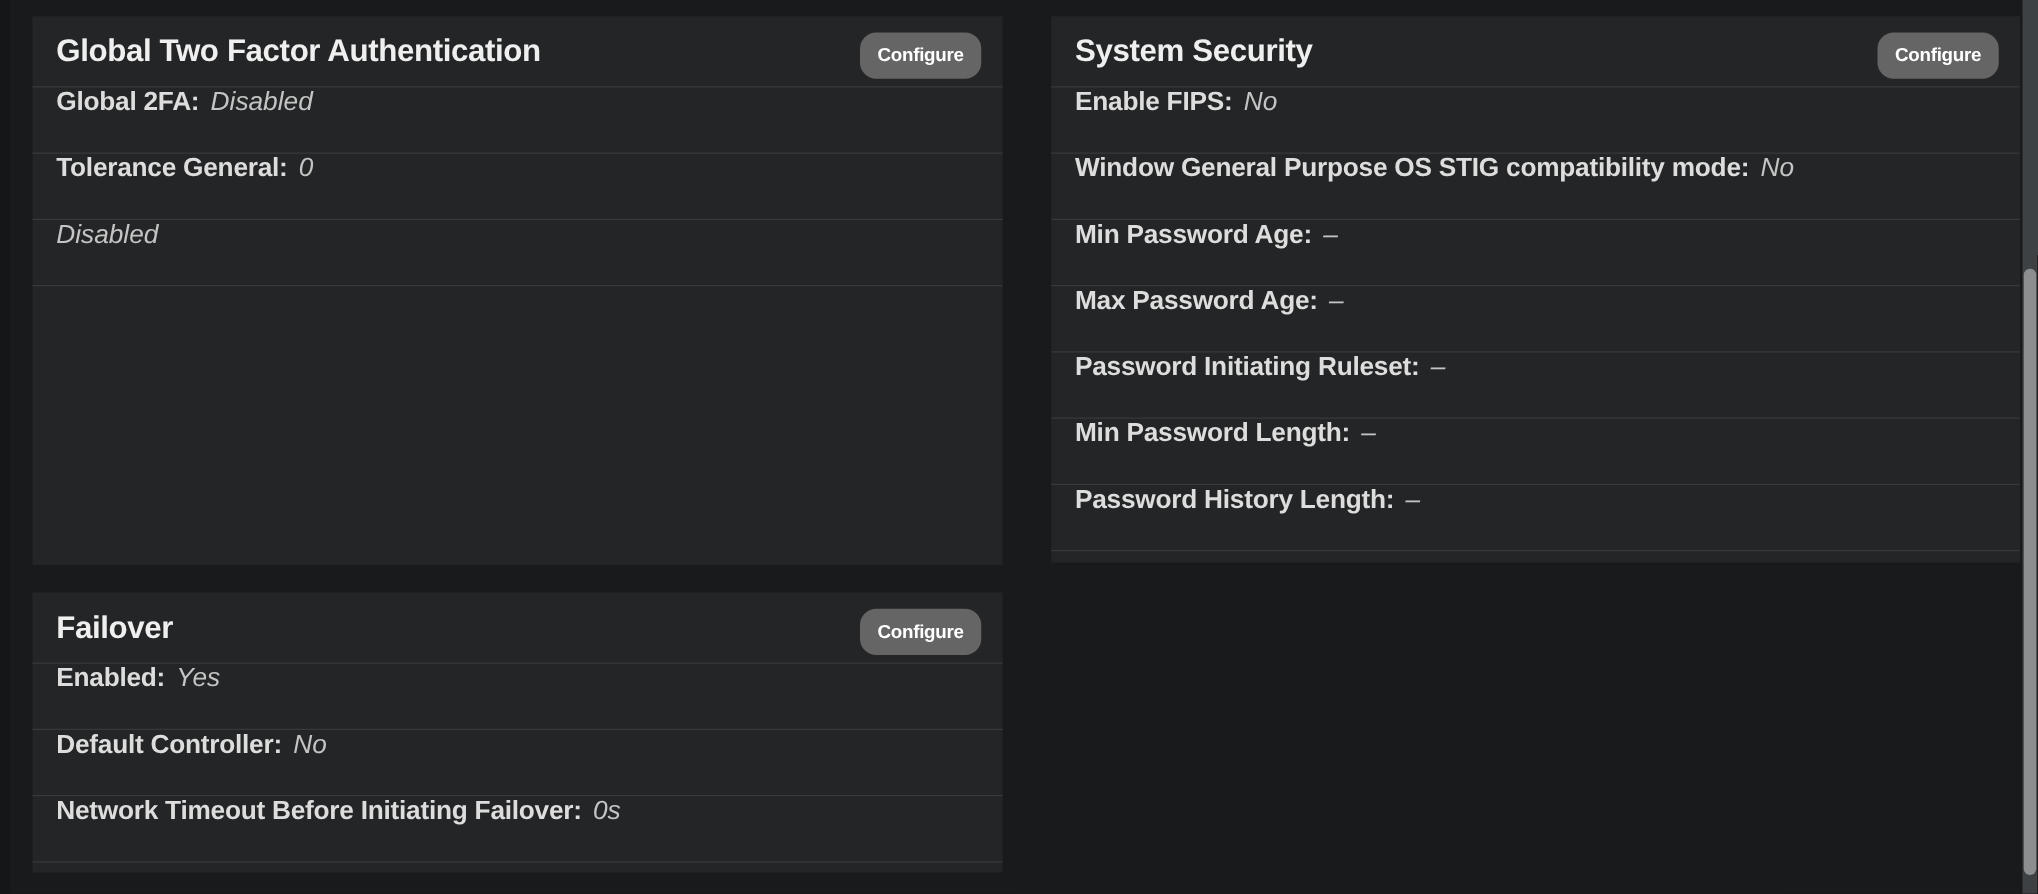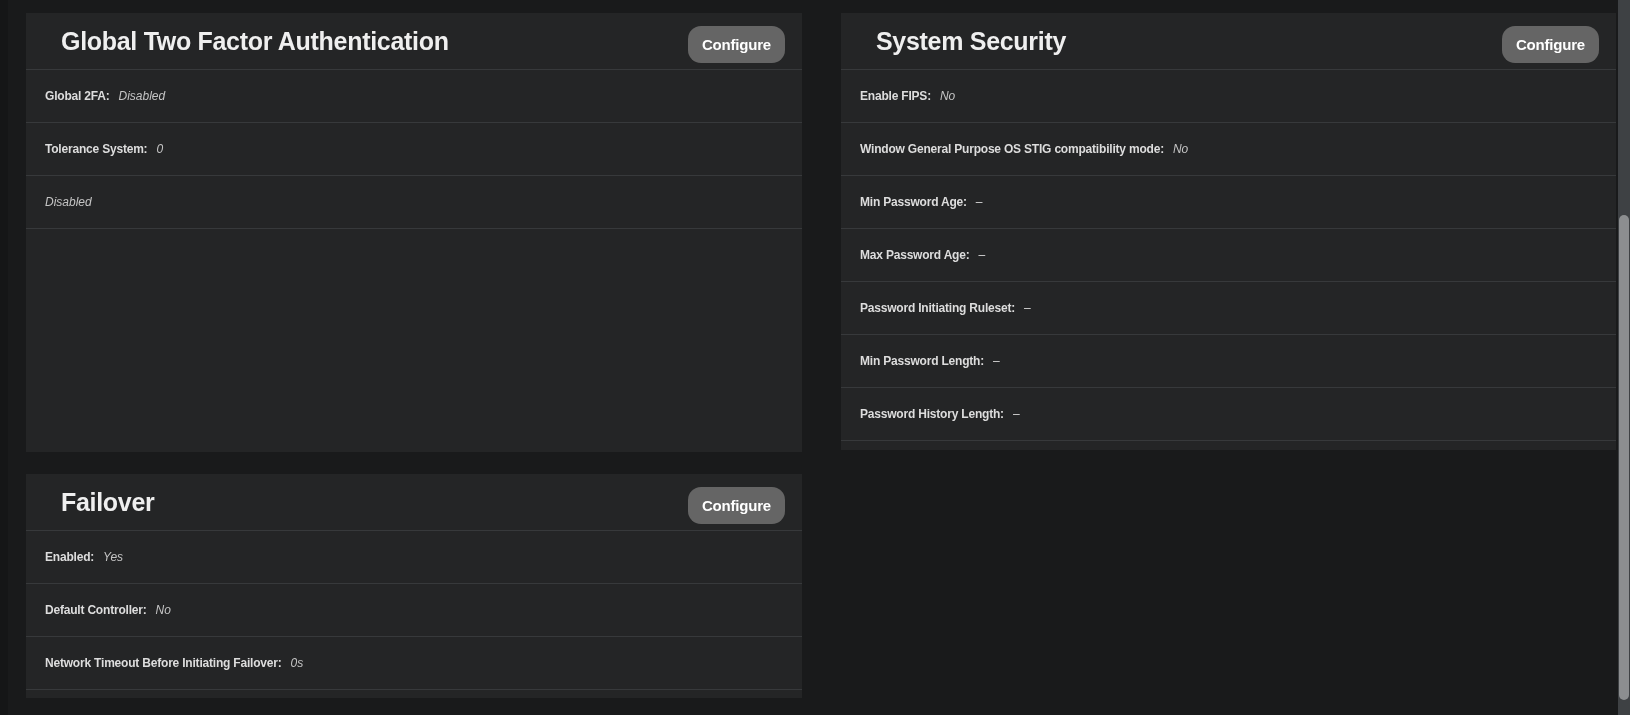--- a/index.html
+++ b/index.html
@@ -37,47 +37,47 @@
   .card-failover{left:26px;top:474px;width:776px;height:224px;}
   .card-header{
     position:relative;
     height:57px;
     border-bottom:1px solid var(--divider);
     display:flex;align-items:center;
     padding-left:19px;
     box-sizing:border-box;
   }
   .card-title{
-    margin:16px;
+    margin:0;
     font-size:25px;
     font-weight:700;
     letter-spacing:-0.3px;
     color:var(--title-text);
   }
   .card-btn{
     position:absolute;
     top:13px;right:17px;
     height:37px;
     padding:0 14px;
     background:var(--button-bg);
     color:var(--button-text);
     border:none;border-radius:13px;
     font-family:"Liberation Sans", sans-serif;
     font-size:15px;font-weight:700;
     letter-spacing:-0.2px;
     cursor:pointer;
   }
   .row{
     height:53px;
-    display:flex;align-items:center;
+    display:flex;align-items:flex-start;
     gap:9px;
     padding-left:19px;
     border-bottom:1px solid var(--divider);
     box-sizing:border-box;
-    font-size:12px;
+    font-size:21px;
     white-space:nowrap;
   }
   .row .label{font-weight:700;color:var(--label-text);letter-spacing:-0.2px;}
   .row .value{font-weight:400;color:var(--value-text);font-style:italic;}
   .scroll-track{
     position:absolute;right:0;top:0;
     width:12px;height:715px;
     background:var(--scrollbar-track);
   }
   .scroll-thumb{
@@ -95,21 +95,21 @@
 <section class="card card-2fa">
   <header class="card-header">
     <h2 class="card-title">Global Two Factor Authentication</h2>
     <button class="card-btn">Configure</button>
   </header>
   <div class="row">
     <span class="label">Global 2FA:</span>
     <span class="value">Disabled</span>
   </div>
   <div class="row">
-    <span class="label">Tolerance System:</span>
+    <span class="label">Tolerance General:</span>
     <span class="value">0</span>
   </div>
   <div class="row">
     <span class="value">Disabled</span>
   </div>
 </section>
 
 <section class="card card-security">
   <header class="card-header">
     <h2 class="card-title">System Security</h2>

